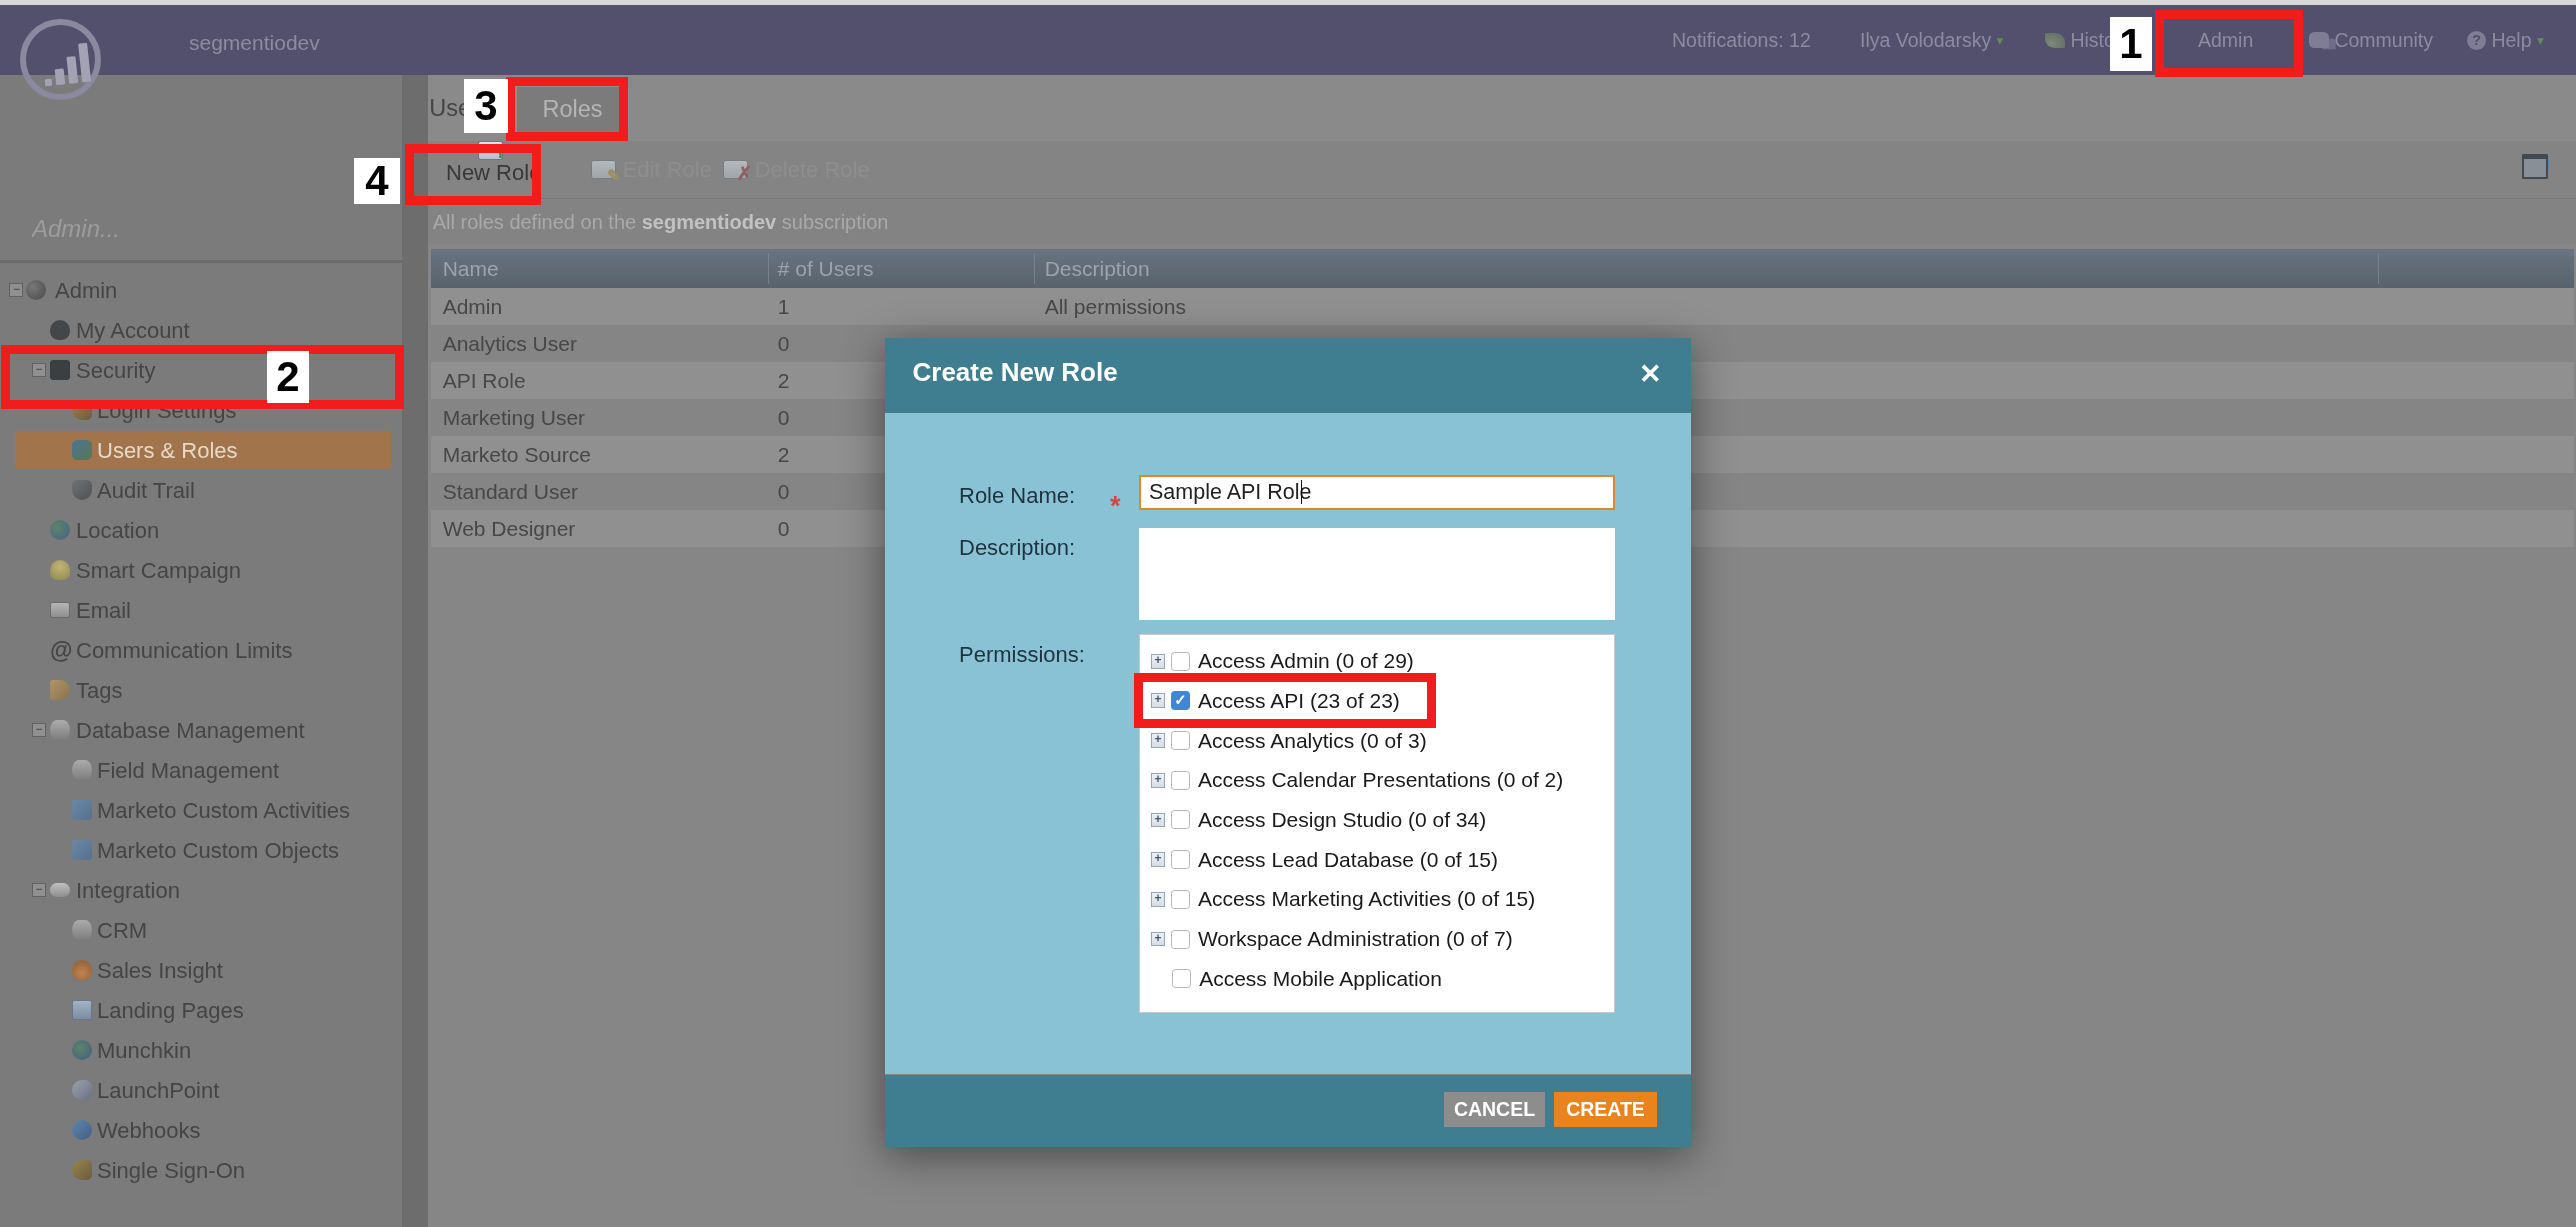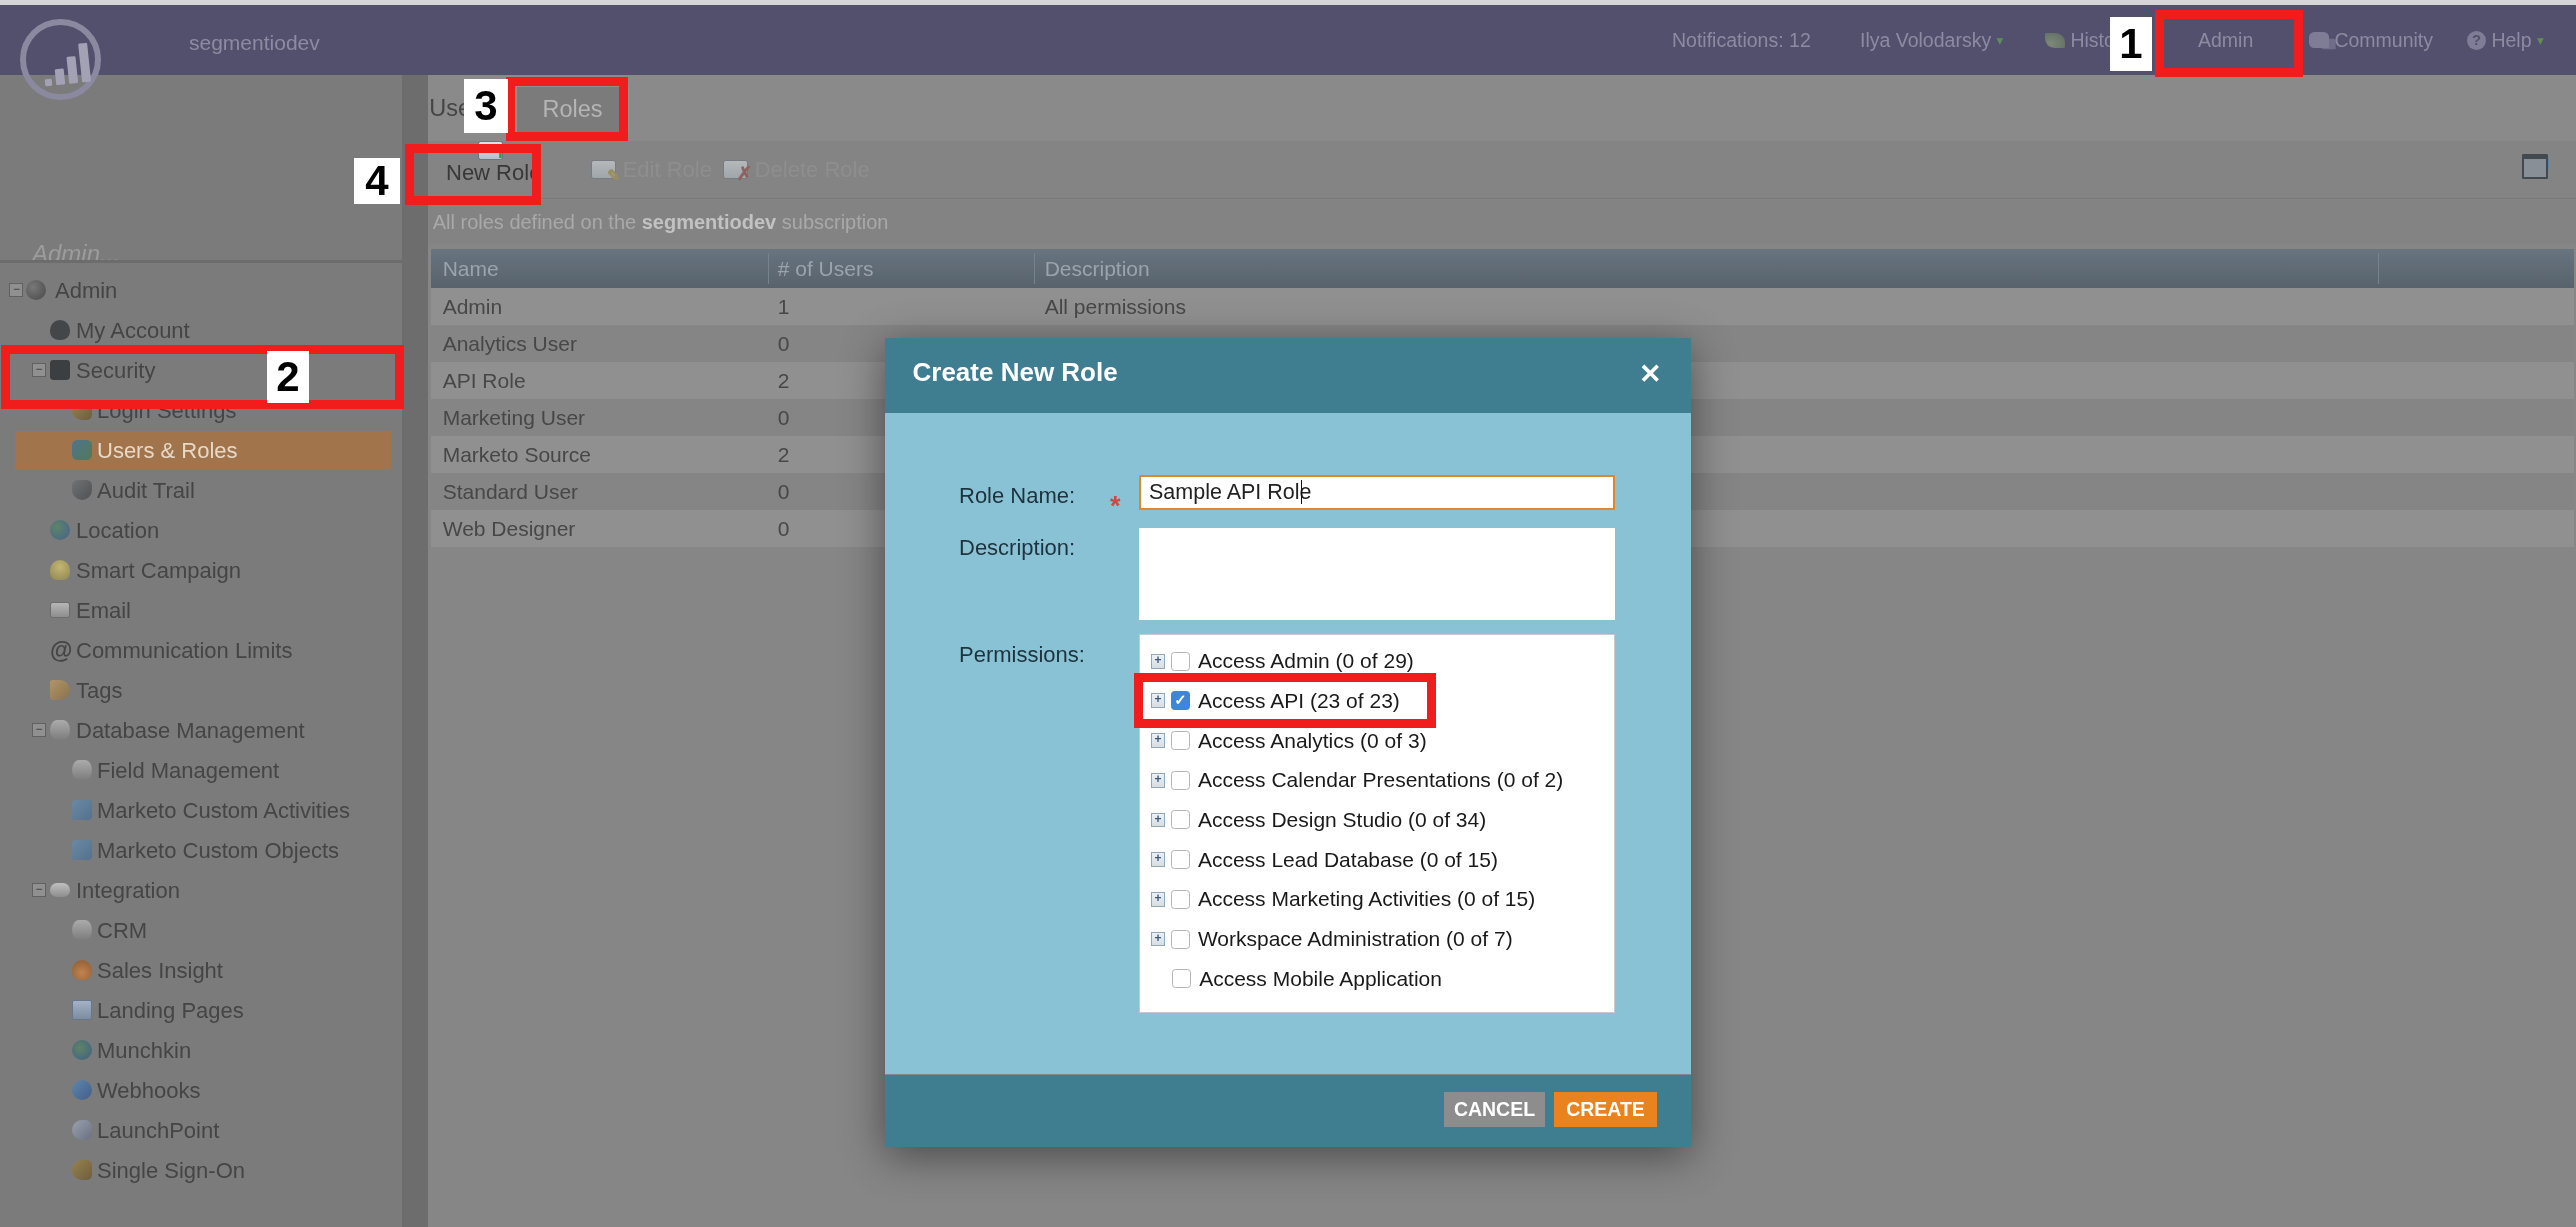--- a/index.html
+++ b/index.html
@@ -21,21 +21,21 @@
   .b4 { left:37px; width:8.7px; height:39px; }
   .brand { position:absolute; left:189px; top:25.5px; font-size:21px; color:#8d8ba2; }
   .hnav { position:absolute; top:0; height:70px; display:flex; align-items:center; font-size:19.5px; color:#8d8ba2; white-space:nowrap; }
   .caret { font-size:13.4px; color:#5f8f55; margin-left:5.4px; }
   .leaf-icon { display:inline-block; width:20px; height:14.8px; margin-right:5.4px; background:radial-gradient(ellipse at 30% 70%,#7d8a77,#5d6a62); border-radius:1.3px 9.4px 1.3px 9.4px; }
   .comm-icon { display:inline-block; width:20px; height:16px; margin-right:5.4px; background:#7f7d96; border-radius:5.4px 5.4px 1.3px 5.4px; box-shadow:9.4px 4px 0 -2.7px #6f6d88; }
   .help-icon { display:inline-block; width:19px; height:19px; margin-right:5.4px; border-radius:50%; background:#7f7d96; color:#53506d; font-weight:bold; font-size:14.8px; line-height:19px; text-align:center; }
 
   
   .sidebar { position:absolute; left:0; top:75px; width:402px; height:1152px; background:#7b7b7b; }
-  .side-search { position:absolute; left:32px; top:134px; width:335px; height:40px; background:transparent; border:none; outline:none; font-style:italic; font-size:24px; color:#9c9c9c; font-family:"Liberation Sans",sans-serif;margin-top:25px; }
+  .side-search { position:absolute; left:32px; top:134px; width:335px; height:40px; background:transparent; border:none; outline:none; font-style:italic; font-size:24px; color:#9c9c9c; font-family:"Liberation Sans",sans-serif; }
   .side-search::placeholder { color:#9c9c9c; opacity:1; }
   .side-divider { position:absolute; left:0; top:185px; width:402px; height:2.7px; background:#6c6c6c; }
   .tree { position:absolute; left:0; top:195px; width:402px; }
   .tree-row { position:relative; height:40px; cursor:pointer; }
   .tree-row .row-hl { position:absolute; left:14.8px; right:11.4px; top:1.3px; bottom:1.3px; background:#a1744c; }
   .expand-box { position:absolute; top:13.4px; width:14px; height:14px; background:#909090; border:1.3px solid #616161; color:#3a3a3a; font-size:12px; line-height:10.7px; text-align:center; z-index:2; }
   .ticon { position:absolute; top:10px; width:20px; height:20px; border-radius:4px; z-index:2; }
   .tlabel { position:absolute; top:8px; font-size:22px; color:#454545; z-index:2; white-space:nowrap; }
   .tree-row.selected .tlabel { color:#e6d9c8; }
   .i-gear{background:radial-gradient(circle at 35% 35%,#787878,#484848);border-radius:50%;}
@@ -242,26 +242,26 @@
         </div>
         <div class="tree-row">
           <span class="ticon i-page" style="left: 72px;"></span>
           <span class="tlabel" style="left: 97px;">Landing Pages</span>
         </div>
         <div class="tree-row">
           <span class="ticon i-globe2" style="left: 72px;"></span>
           <span class="tlabel" style="left: 97px;">Munchkin</span>
         </div>
         <div class="tree-row">
+          <span class="ticon i-rocket" style="left: 72px;"></span>
+          <span class="tlabel" style="left: 97px;">LaunchPoint</span>
+        </div>
+        <div class="tree-row">
           <span class="ticon i-webhook" style="left: 72px;"></span>
           <span class="tlabel" style="left: 97px;">Webhooks</span>
-        </div>
-        <div class="tree-row">
-          <span class="ticon i-rocket" style="left: 72px;"></span>
-          <span class="tlabel" style="left: 97px;">LaunchPoint</span>
         </div>
         <div class="tree-row">
           <span class="ticon i-keys" style="left: 72px;"></span>
           <span class="tlabel" style="left: 97px;">Single Sign-On</span>
         </div>
       </div>
   </div>
   <div class="splitter"></div>
 
   <div class="content">

